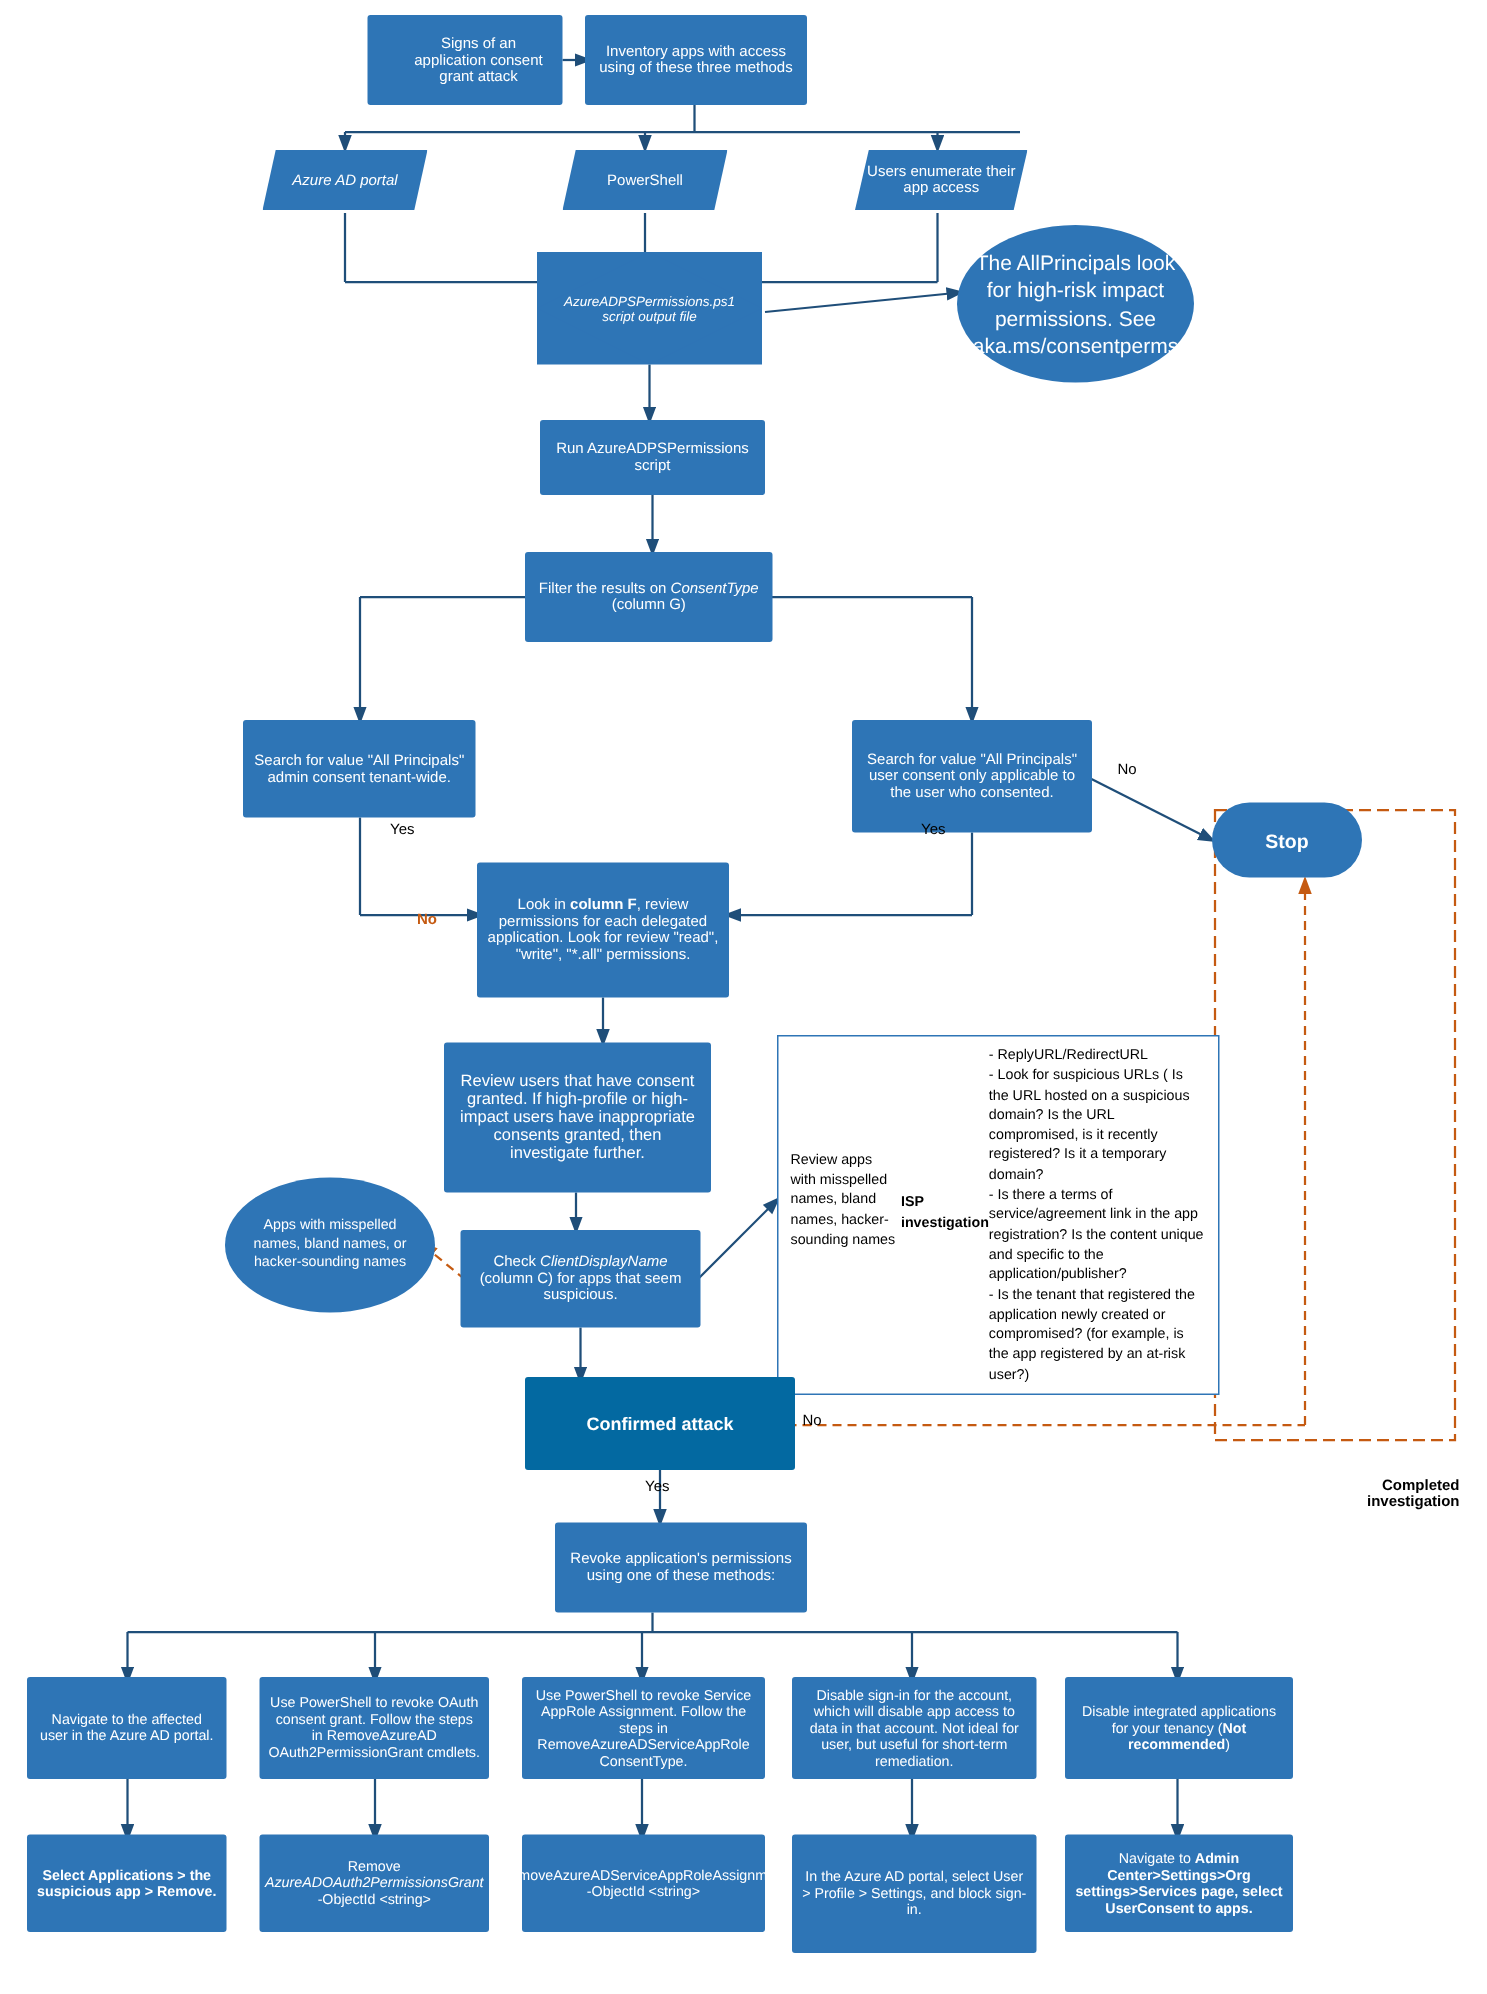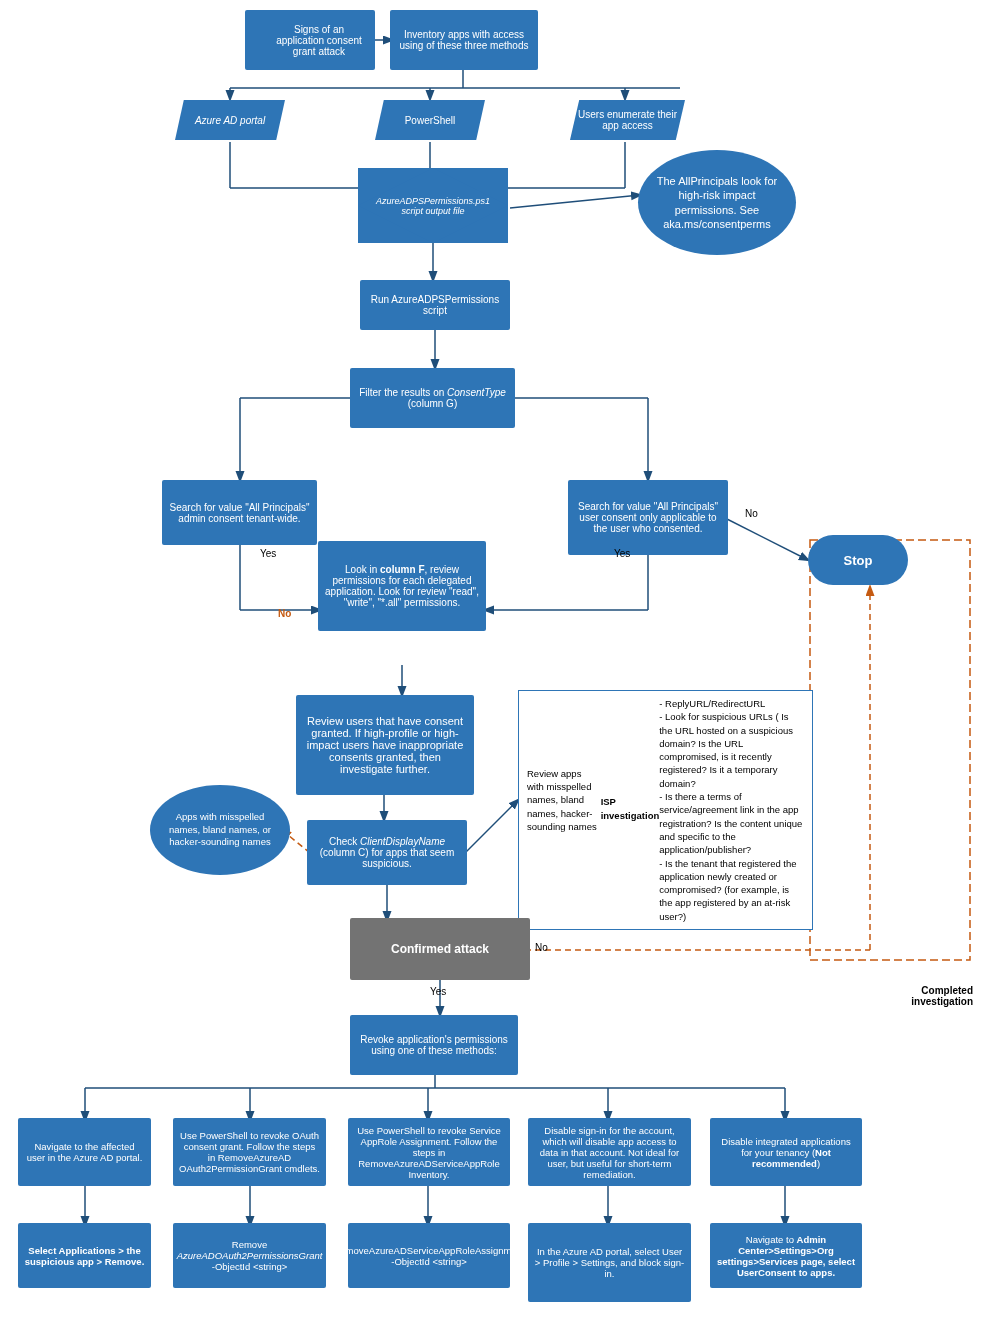--- a/index.html
+++ b/index.html
@@ -40,21 +40,21 @@
       color: #fff;
       border-radius: 50%;
       padding: 8px;
       display: flex;
       align-items: center;
       justify-content: center;
       text-align: center;
     }
 
     .orange-rect {
-      background: #737373;
+      background: #0369a1;
       color: #fff;
       border-radius: 2px;
       padding: 4px 6px;
     }
 
     .note-box {
       background: #fff;
       border: 1.5px solid #2E75B6;
       color: #000;
       padding: 6px 8px;
@@ -199,21 +199,21 @@
 
     <div style="position:absolute;width:150px;height:75px;background:#2E75B6;
                 clip-path:polygon(50% 0%,100% 50%,50% 100%,0% 50%);
                 display:flex;align-items:center;justify-content:center;">
     </div>
     <span style="color:#fff;font-size:9px;text-align:center;font-style:italic;position:relative;z-index:2;padding:0 20px;">
       AzureADPSPermissions.ps1 script output file
     </span>
   </div>
 
-  <div class="shape circle-shape" style="left:638px;top:150px;width:158px;height:105px;font-size:11px;line-height:1.3;padding:10px;">
+  <div class="shape circle-shape" style="left:638px;top:150px;width:158px;height:105px;font-size:14px;line-height:1.3;padding:10px;">
     <span>The AllPrincipals look for high-risk impact permissions. See aka.ms/consentperms</span>
   </div>
 
   <div class="shape rect" style="left:360px;top:280px;width:150px;height:50px;font-size:10px;">
     <span>Run AzureADPSPermissions script</span>
   </div>
 
   <div class="shape rect" style="left:350px;top:368px;width:165px;height:60px;font-size:10px;">
     <span>Filter the results on <em>ConsentType</em> (column G)</span>
   </div>
@@ -230,21 +230,21 @@
 
   <div class="arrow-label" style="left:614px;top:548px;">Yes</div>
 
   <div class="arrow-label" style="left:745px;top:508px;">No</div>
 
   <div class="shape" style="left:808px;top:535px;width:100px;height:50px;background:#2E75B6;color:#fff;
               border-radius:25px;display:flex;align-items:center;justify-content:center;font-size:13px;font-weight:bold;">
     <span>Stop</span>
   </div>
 
-  <div class="shape rect" style="left:318px;top:541px;width:168px;height:90px;font-size:10px;">
+  <div class="shape rect" style="left:318px;top:575px;width:168px;height:90px;font-size:10px;">
     <span>Look in <strong>column F</strong>, review permissions for each delegated application. Look for review "read", "write", "*.all" permissions.</span>
   </div>
 
   <div class="arrow-label" style="left:278px;top:608px;font-weight:bold;color:#C55A11;">No</div>
 
   <div class="shape rect" style="left:296px;top:695px;width:178px;height:100px;font-size:11px;">
     <span>Review users that have consent granted. If high-profile or high-impact users have inappropriate consents granted, then investigate further.</span>
   </div>
 
   <div class="shape circle-shape" style="left:150px;top:785px;width:140px;height:90px;font-size:9.5px;line-height:1.3;padding:10px;">
@@ -265,34 +265,34 @@
   </div>
 
   <div class="shape orange-rect" style="left:350px;top:918px;width:180px;height:62px;font-size:12px;font-weight:bold;">
     <span>Confirmed attack</span>
   </div>
 
   <div class="arrow-label" style="left:535px;top:942px;">No</div>
 
   <div class="arrow-label" style="left:430px;top:986px;">Yes</div>
 
-  <div class="shape rect" style="left:350px;top:1015px;width:168px;height:60px;font-size:10px;">
+  <div class="shape rect" style="left:370px;top:1015px;width:168px;height:60px;font-size:10px;">
     <span>Revoke application's permissions using one of these methods:</span>
   </div>
 
   <div class="shape rect" style="left:18px;top:1118px;width:133px;height:68px;font-size:9.5px;">
     <span>Navigate to the affected user in the Azure AD portal.</span>
   </div>
 
   <div class="shape rect" style="left:173px;top:1118px;width:153px;height:68px;font-size:9.5px;">
     <span>Use PowerShell to revoke OAuth consent grant. Follow the steps in RemoveAzureAD OAuth2PermissionGrant cmdlets.</span>
   </div>
 
   <div class="shape rect" style="left:348px;top:1118px;width:162px;height:68px;font-size:9.5px;">
-    <span>Use PowerShell to revoke Service AppRole Assignment. Follow the steps in RemoveAzureADServiceAppRole Inventory.</span>
+    <span>Use PowerShell to revoke Service AppRole Assignment. Follow the steps in RemoveAzureADServiceAppRole ConsentType.</span>
   </div>
 
   <div class="shape rect" style="left:528px;top:1118px;width:163px;height:68px;font-size:9.5px;">
     <span>Disable sign-in for the account, which will disable app access to data in that account. Not ideal for user, but useful for short-term remediation.</span>
   </div>
 
   <div class="shape rect" style="left:710px;top:1118px;width:152px;height:68px;font-size:9.5px;">
     <span>Disable integrated applications for your tenancy (<strong>Not recommended</strong>)</span>
   </div>
 

